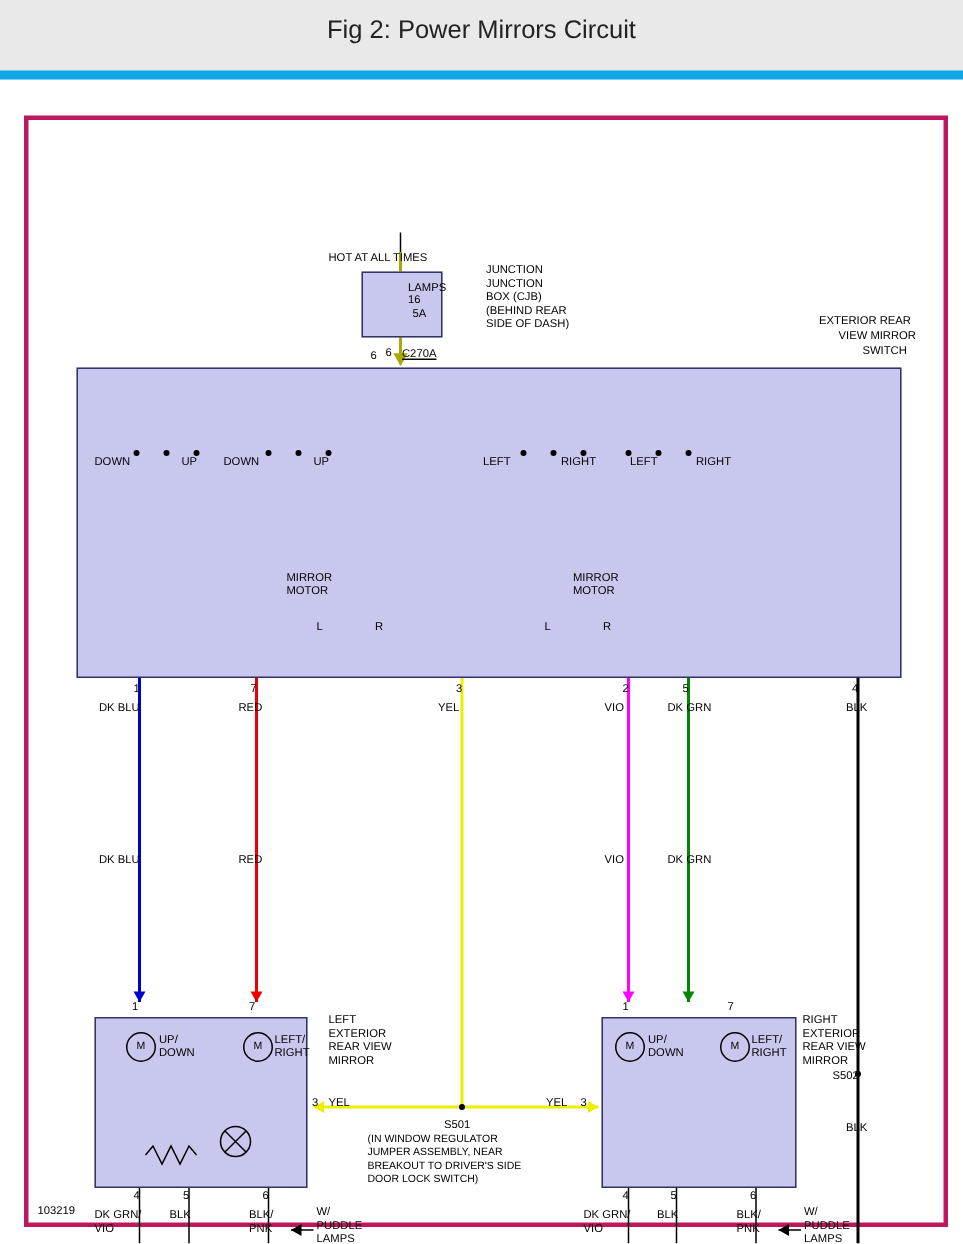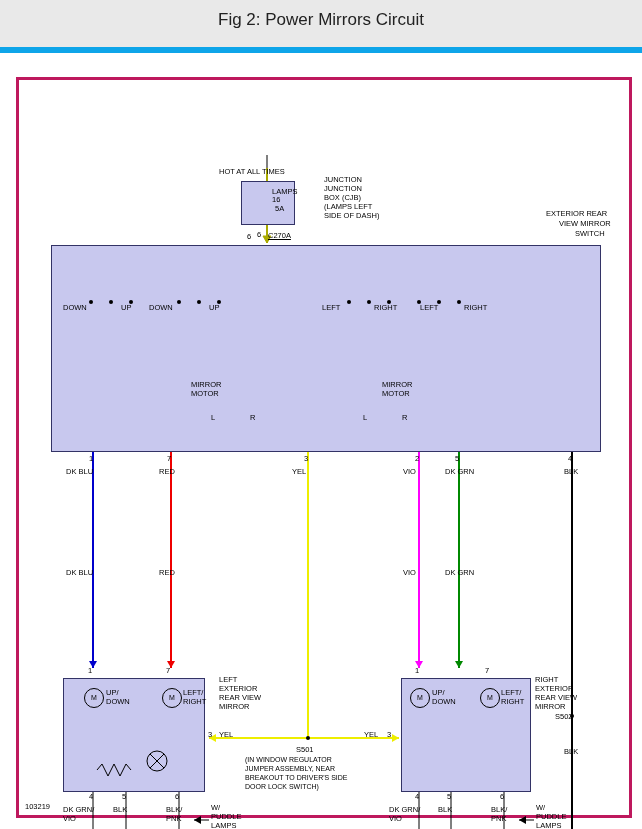--- a/index.html
+++ b/index.html
@@ -224,21 +224,21 @@
     </svg>
 
     <div class="fusebox" style="left:222px; top:101px; width:52px; height:42px;"></div>
     <div class="lbl" style="left:200px; top:87px;">HOT AT ALL TIMES</div>
     <div class="lbl" style="left:253px; top:107px;">LAMPS</div>
     <div class="lbl" style="left:253px; top:115px;">16</div>
     <div class="lbl" style="left:256px; top:124px;">5A</div>
     <div class="lbl" style="left:305px; top:95px;">JUNCTION</div>
     <div class="lbl" style="left:305px; top:104px;">JUNCTION</div>
     <div class="lbl" style="left:305px; top:113px;">BOX (CJB)</div>
-    <div class="lbl" style="left:305px; top:122px;">(LAMPS LEFT</div>
+    <div class="lbl" style="left:305px; top:122px;">(BEHIND REAR</div>
     <div class="lbl" style="left:305px; top:131px;">SIDE OF DASH)</div>
     <div class="pin" style="left:228px; top:152px;">6</div>
     <div class="lbl" style="left:249px; top:151px; text-decoration:underline;">C270A</div>
     <div class="lbl" style="left:196px; top:178px;">ORG/LT GRN</div>
 
     <div class="pin" style="left:238px; top:150px; display:block; left:238px; top:150px;">6</div>
 
     <div class="box-switch" style="left:32px; top:165px; width:548px; height:205px;"></div>
     <div class="lbl" style="left:527px; top:129px;">EXTERIOR REAR</div>
     <div class="lbl" style="left:540px; top:139px;">VIEW MIRROR</div>

